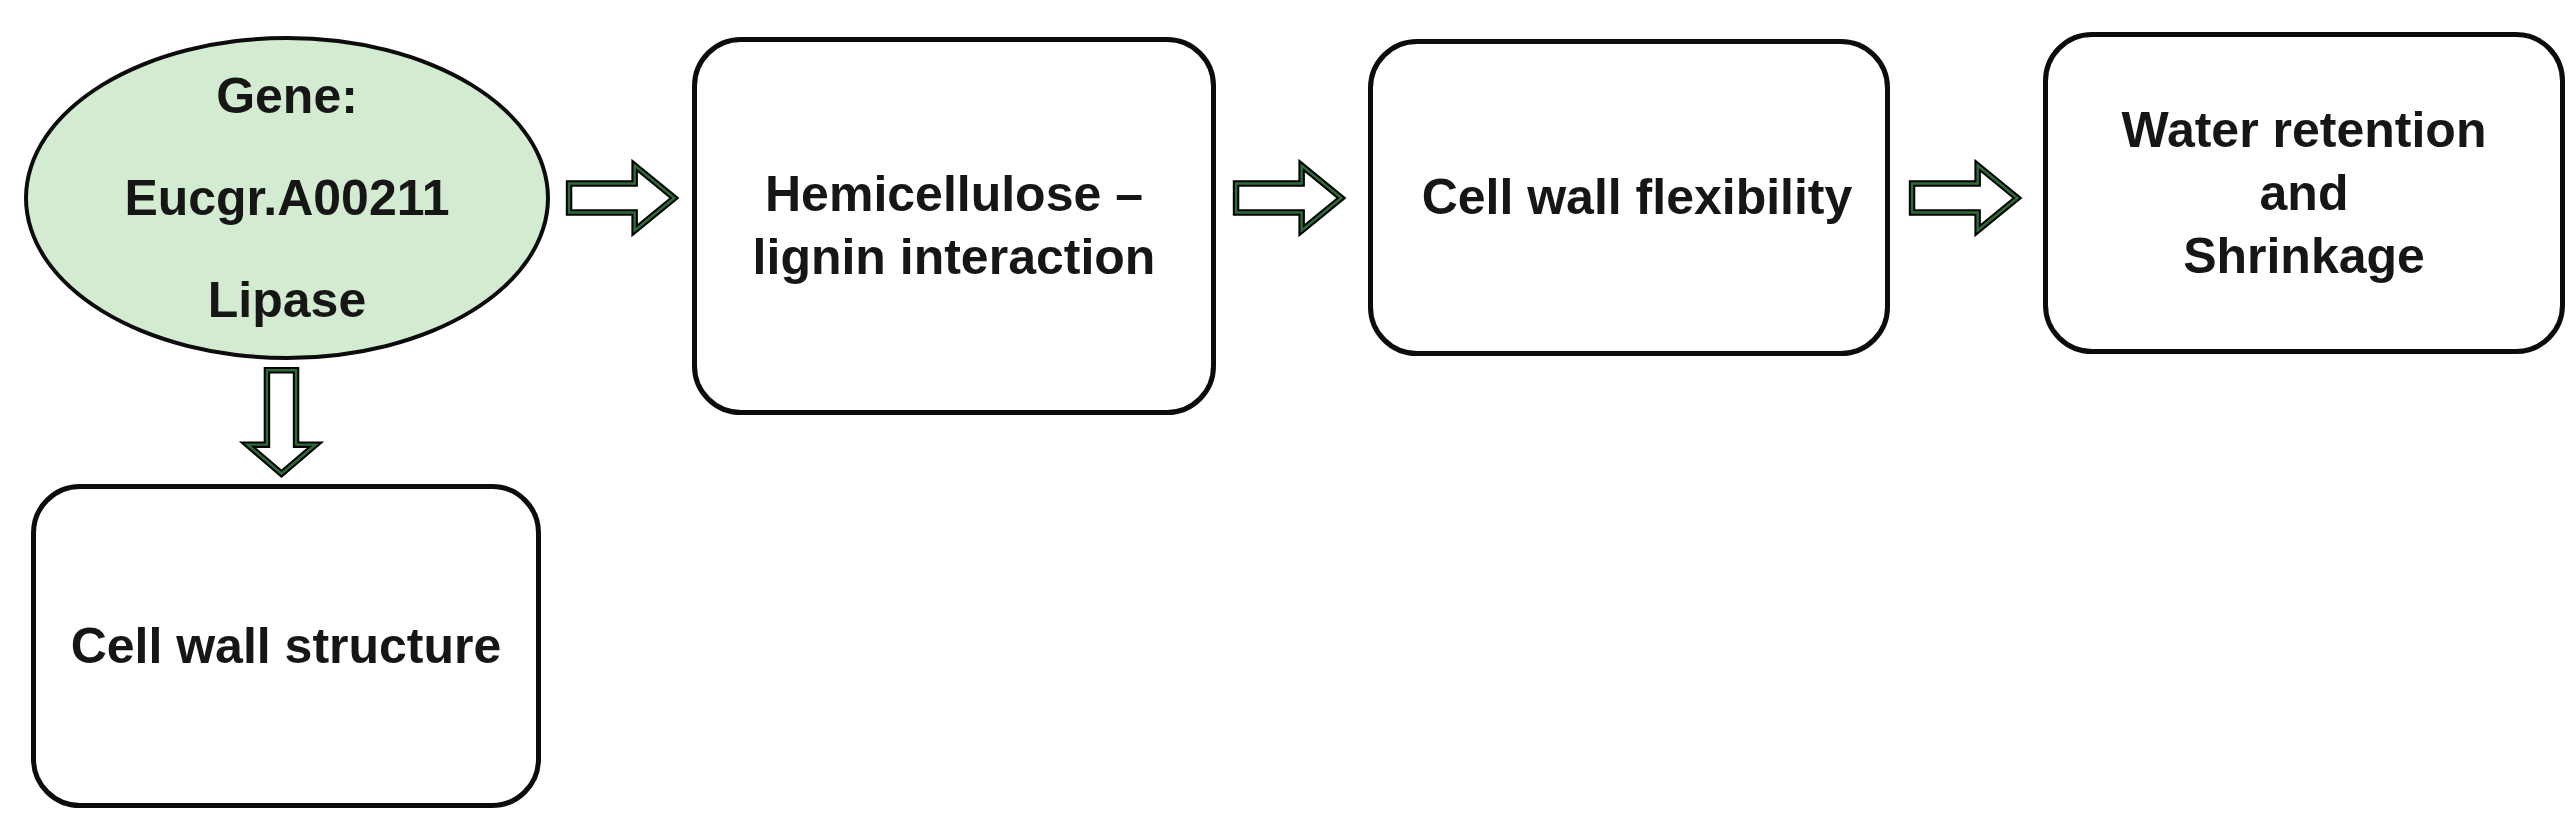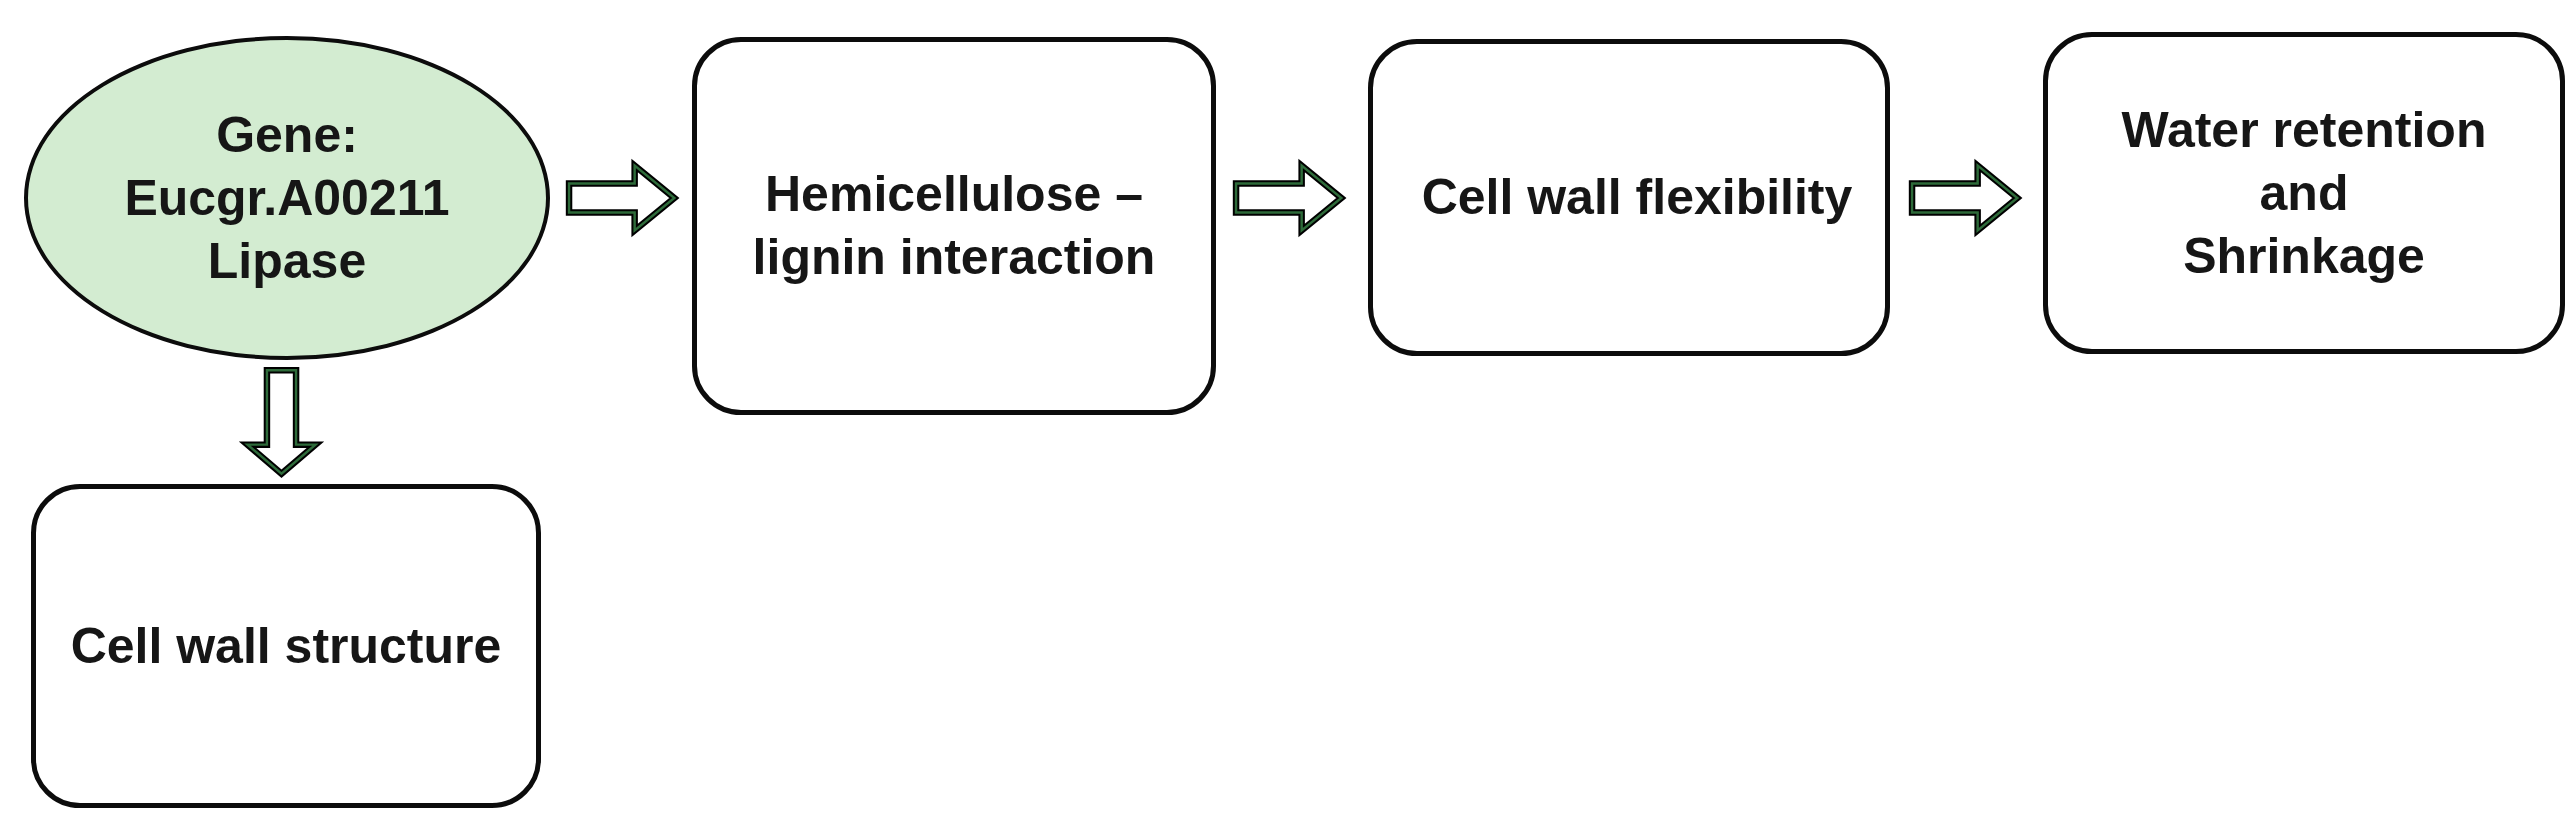--- a/index.html
+++ b/index.html
@@ -35,20 +35,21 @@
     font-weight: 700;
     font-size: 50px;
     line-height: 63px;
     color: var(--text);
   }
   .node .line { display: block; white-space: nowrap; }
   .ellipse {
     border-radius: 50%;
     border-width: 4.9px;
     background: var(--gene-fill);
+    gap: 39px;
   }
   .arrow { position: absolute; overflow: visible; }
   .arrow-outer {
     fill: #ffffff;
     stroke: var(--arrow-outer);
     stroke-width: 8;
     stroke-linejoin: miter;
   }
   .arrow-inner {
     fill: none;

